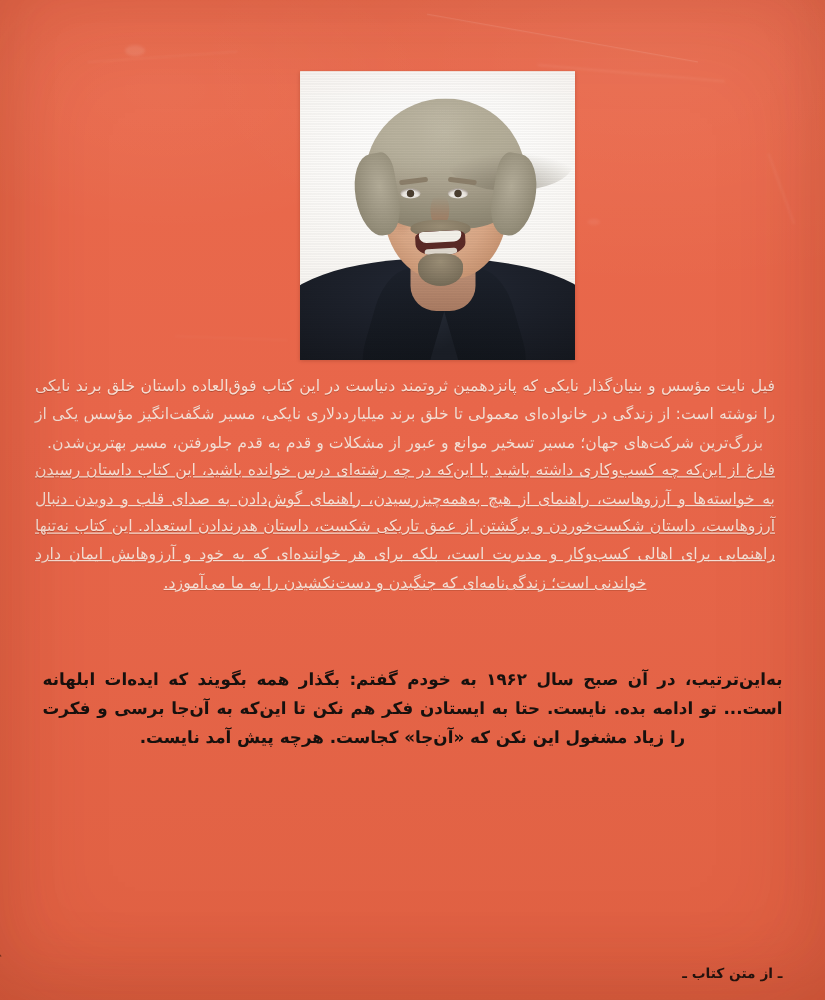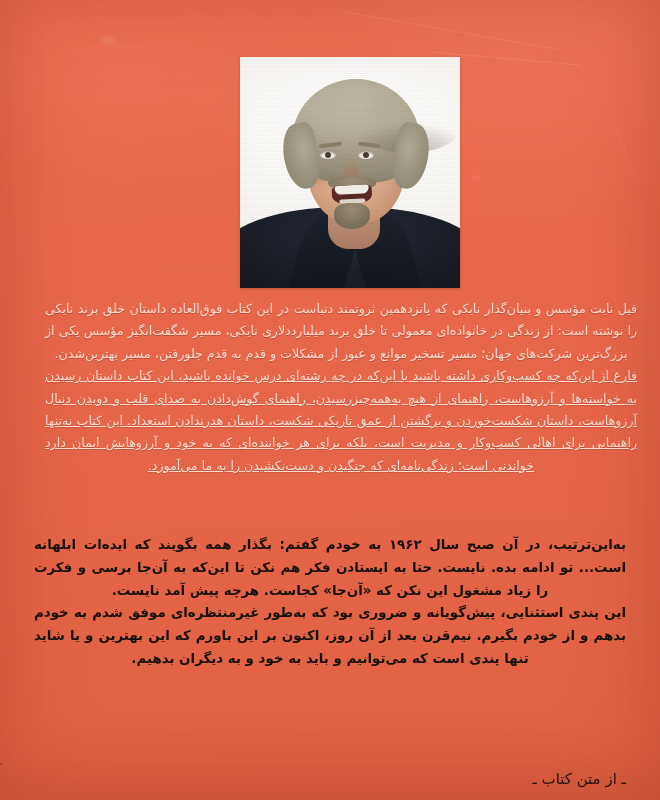--- a/index.html
+++ b/index.html
@@ -124,21 +124,21 @@
     background-image:repeating-linear-gradient(0deg,rgba(0,0,0,.22) 0 1px,rgba(0,0,0,0) 1px 2px);}
 
   
   .block{
     position:absolute;
     direction:rtl;
     text-align:justify;
     text-align-last:center;
   }
   #blurb{
-    left:45px;top:298px;width:592px;
+    left:28px;top:298px;width:592px;
     color:#f7ddd2;
     font-size:12.6px;
     line-height:22.4px;
     text-shadow:0 0.5px 0.5px rgba(110,40,20,.35);
   }
   #blurb p{margin:0;}
   #blurb p + p{margin-top:0px;text-decoration:underline;}
 
   #excerpt{
     left:34px;top:534px;width:592px;
@@ -146,21 +146,21 @@
     font-size:13.4px;
     line-height:22.8px;
     font-weight:600;
   }
   #excerpt p{margin:0;}
   #excerpt p + p{margin-top:0px;}
 
   #attribution{
     position:absolute;right:34px;top:770px;
     direction:rtl;color:#17110e;
-    font-size:15px;font-weight:400;line-height:18px;
+    font-size:11px;font-weight:700;line-height:18px;
   }
 
   
   #side-credit{
     position:absolute;left:2px;bottom:8px;
     transform-origin:left bottom;
     transform:rotate(-90deg) translateX(0);
     white-space:nowrap;
     direction:ltr;
     color:#6b2f1c;
@@ -217,21 +217,20 @@
     </div>
   </div>
 
   <div class="block" id="blurb">
     <p>فیل نایت مؤسس و بنیان‌گذار نایکی که پانزدهمین ثروتمند دنیاست در این کتاب فوق‌العاده داستان خلق برند نایکی را نوشته است: از زندگی در خانواده‌ای معمولی تا خلق برند میلیارددلاری نایکی، مسیر شگفت‌انگیز مؤسس یکی از بزرگ‌ترین شرکت‌های جهان؛ مسیر تسخیر موانع و عبور از مشکلات و قدم به قدم جلورفتن، مسیر بهترین‌شدن.</p>
     <p>فارغ از این‌که چه کسب‌وکاری داشته باشید یا این‌که در چه رشته‌ای درس خوانده باشید، این کتاب داستان رسیدن به خواسته‌ها و آرزوهاست، راهنمای از هیچ به‌همه‌چیزرسیدن، راهنمای گوش‌دادن به صدای قلب و دویدن دنبال آرزوهاست، داستان شکست‌خوردن و برگشتن از عمق تاریکی شکست، داستان هدرندادن استعداد. این کتاب نه‌تنها راهنمایی برای اهالی کسب‌وکار و مدیریت است، بلکه برای هر خواننده‌ای که به خود و آرزوهایش ایمان دارد خواندنی است؛ زندگی‌نامه‌ای که جنگیدن و دست‌نکشیدن را به ما می‌آموزد.</p>
   </div>
 
   <div class="block" id="excerpt">
     <p>به‌این‌ترتیب، در آن صبح سال ۱۹۶۲ به خودم گفتم: بگذار همه بگویند که ایده‌ات ابلهانه است... تو ادامه بده. نایست. حتا به ایستادن فکر هم نکن تا این‌که به آن‌جا برسی و فکرت را زیاد مشغول این نکن که «آن‌جا» کجاست. هرچه پیش آمد نایست.</p>
-    <p>این پندی استثنایی، پیش‌گویانه و ضروری بود که به‌طور غیرمنتظره‌ای موفق شدم به خودم بدهم و از خودم بگیرم. نیم‌قرن بعد از آن روز، اکنون بر این باورم که این بهترین و یا شاید تنها پندی است که می‌توانیم و باید به خود و به دیگران بدهیم.</p>
   </div>
 
   <div id="attribution">ـ از متن کتاب ـ</div>
 
   <div class="side-wrap">
     <div id="side-credit">Somayeh Parhizkari</div>
   </div>
 
   <div class="vig"></div>
 </div>

